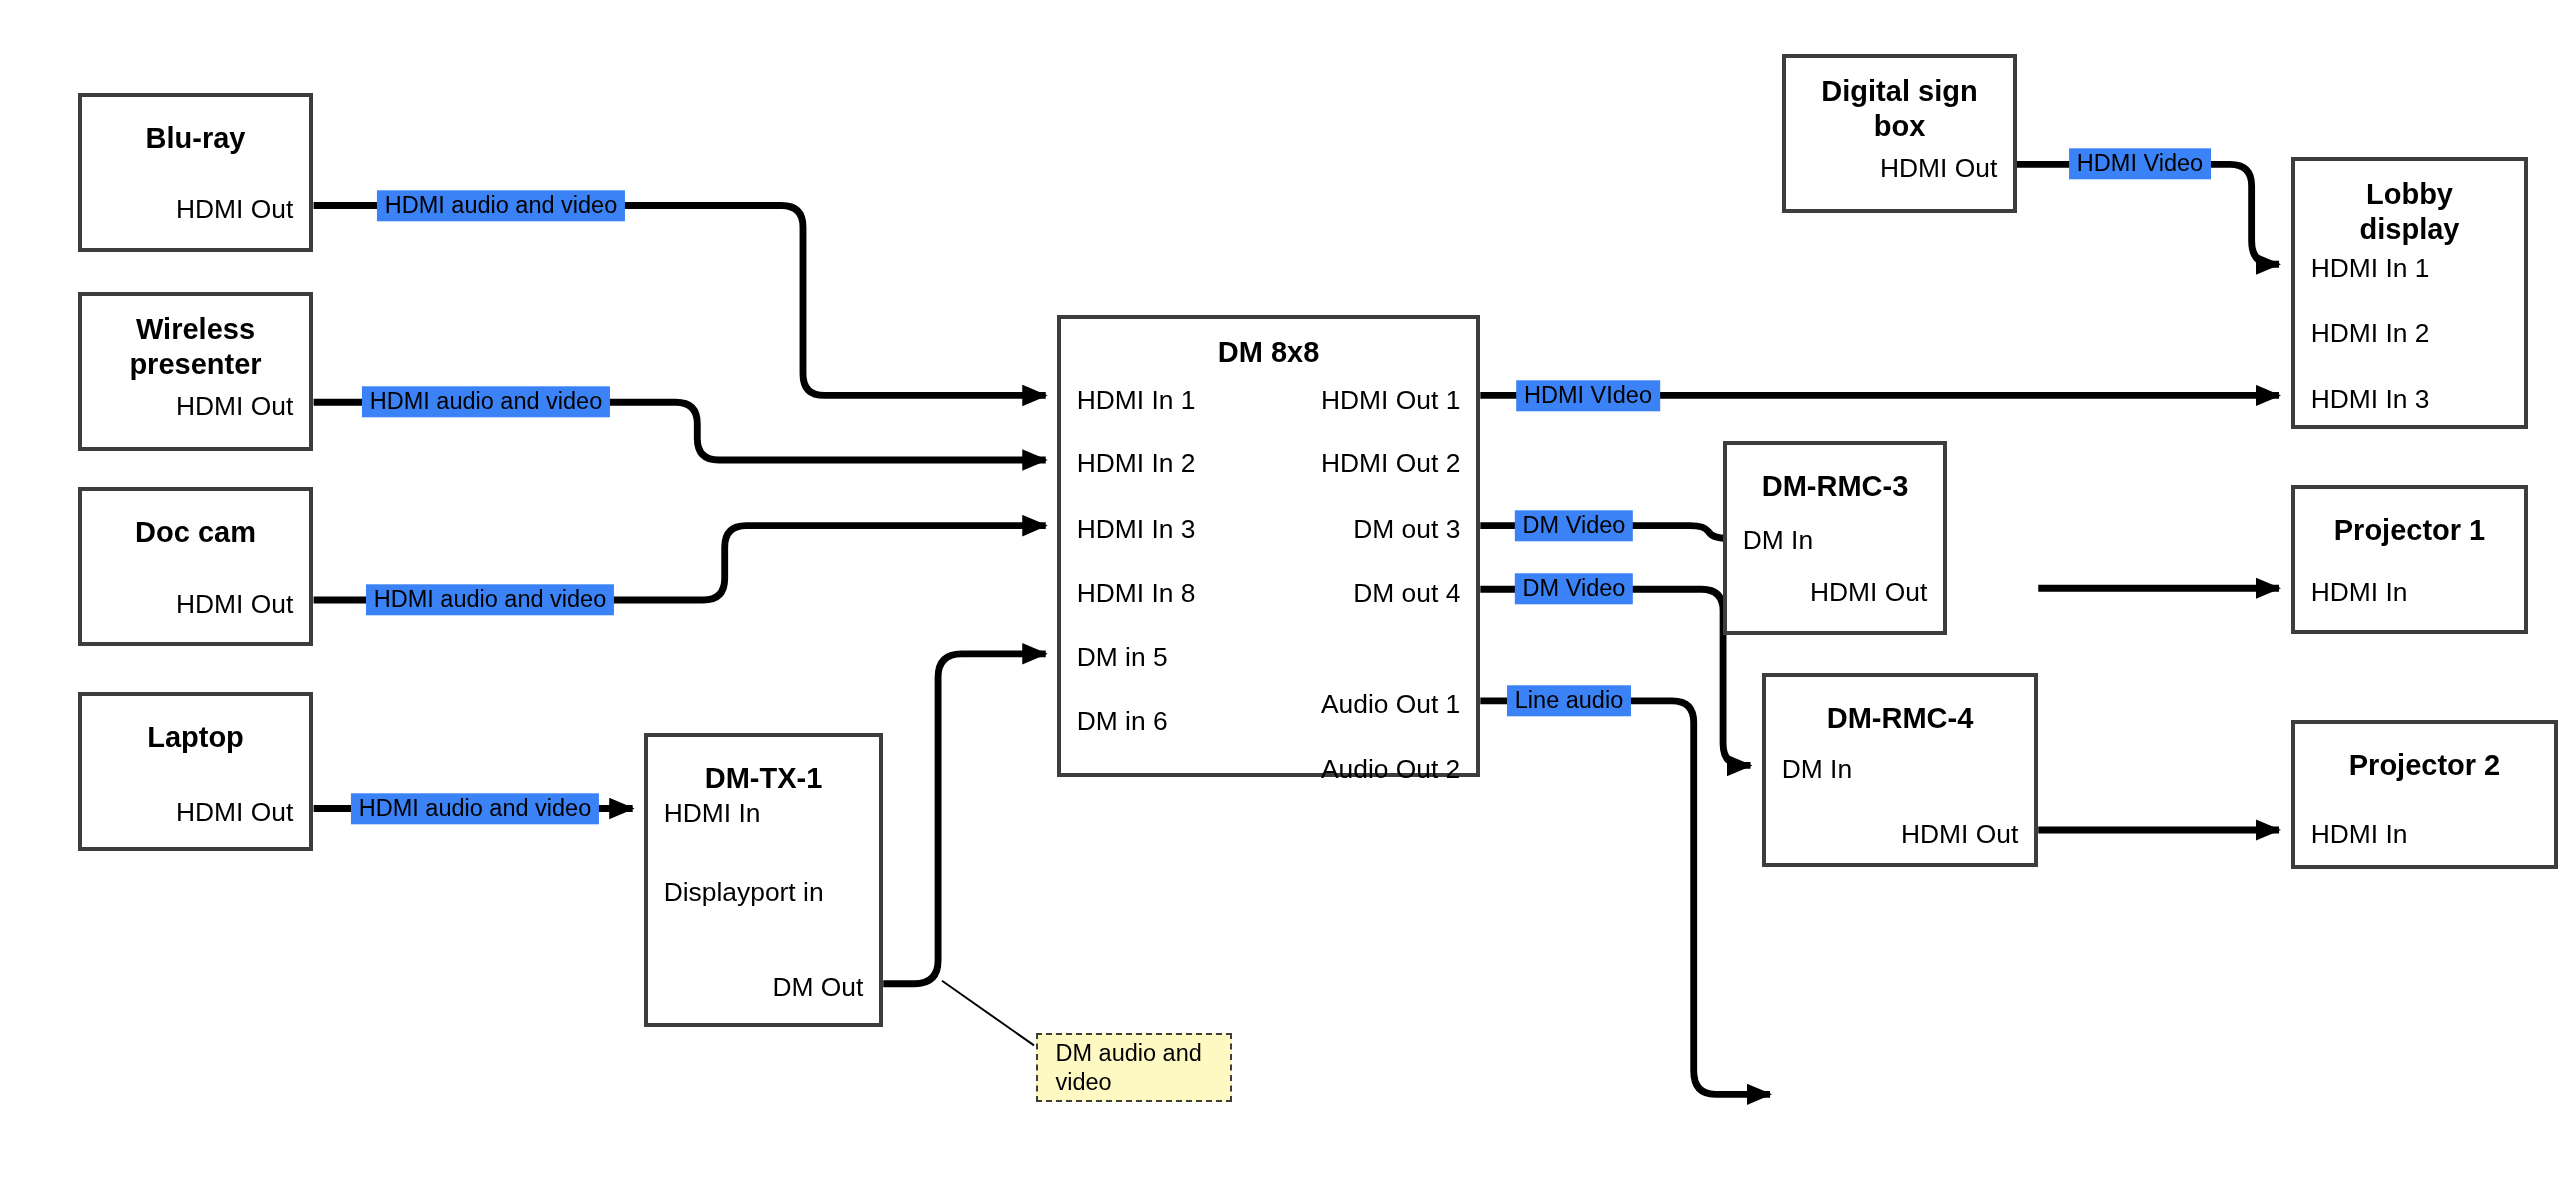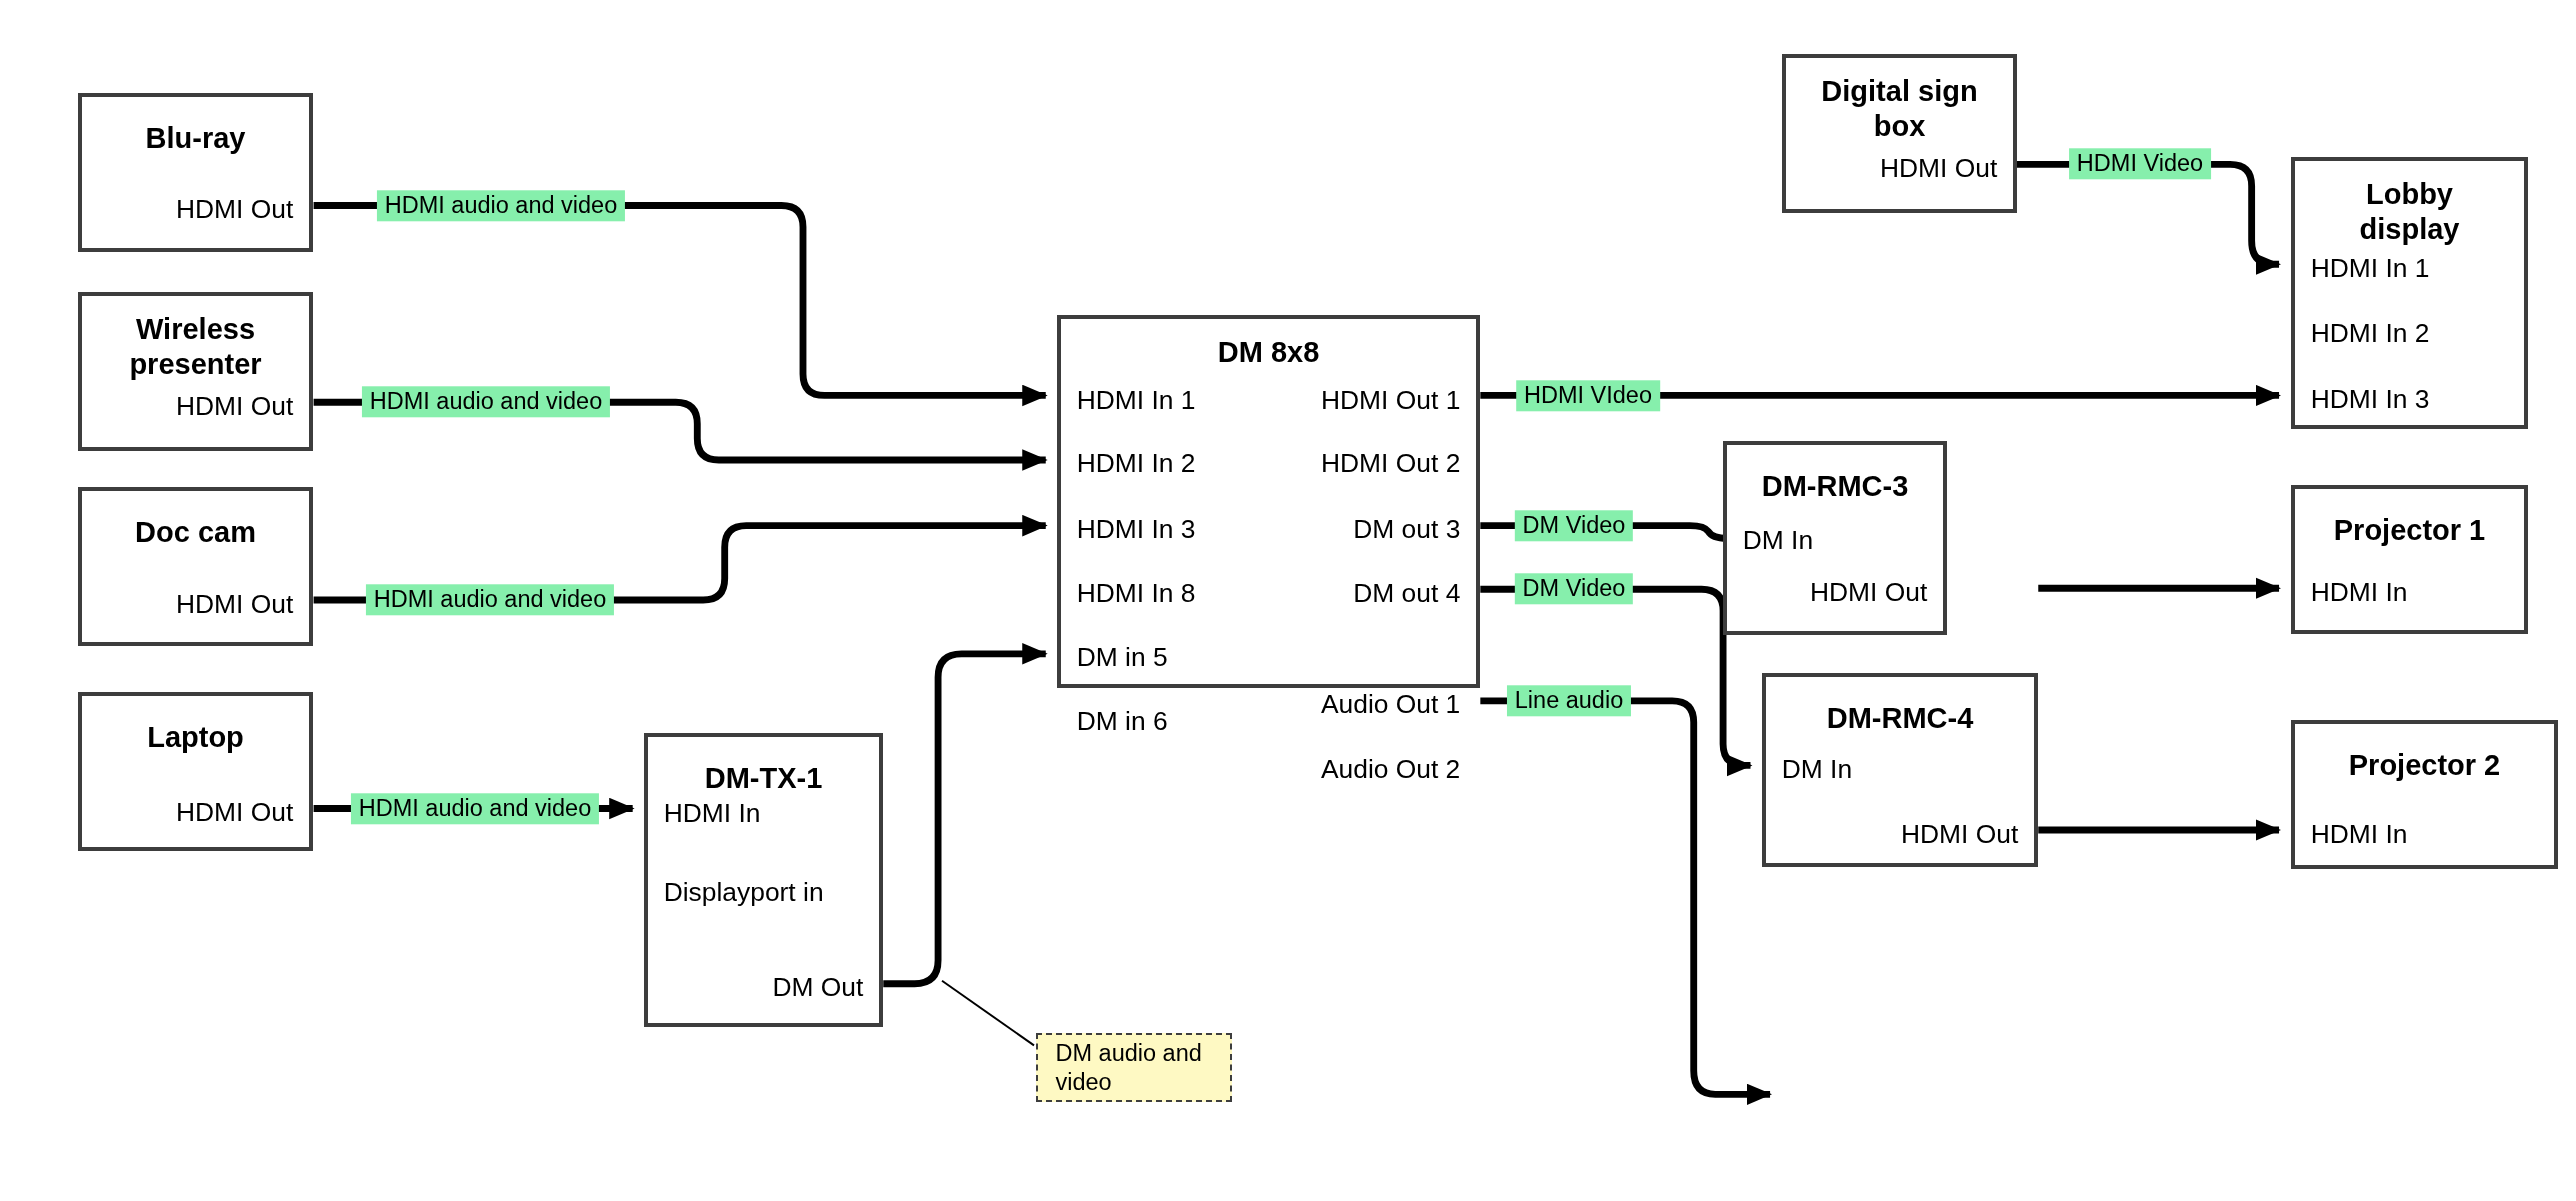--- a/index.html
+++ b/index.html
@@ -30,21 +30,21 @@
     position:absolute;
     font-size:26.4px;
     line-height:33px;
     white-space:nowrap;
   }
   .port.left{left:15.7px;text-align:left;}
   .port.right{right:15.7px;text-align:right;}
   .wire-label{
     position:absolute;
     transform:translate(-50%,-50%);
-    background:#86efac;
+    background:#3b82f6;
     font-size:23.5px;
     line-height:27.4px;
     padding:2px 7.8px;
     white-space:nowrap;
   }
   .note{
     position:absolute;
     border:2px dashed #3d3d3d;
     background:#fef9c3;
     box-sizing:border-box;
@@ -105,21 +105,21 @@
     <div class="port right" style="top:100px;">HDMI Out</div>
   </div>
 
   <div class="node" style="left:644px;top:733px;width:239px;height:294px;">
     <div class="title">DM-TX-1</div>
     <div class="port left" style="top:60px;">HDMI In</div>
     <div class="port left" style="top:139px;">Displayport in</div>
     <div class="port right" style="top:234px;">DM Out</div>
   </div>
 
-  <div class="node" style="left:1057px;top:315px;width:423px;height:373px;">
+  <div class="node" style="left:1057px;top:315px;width:423px;height:462px;">
     <div class="title tight">DM 8x8</div>
     <div class="port left" style="top:65px;">HDMI In 1</div>
     <div class="port left" style="top:128px;">HDMI In 2</div>
     <div class="port left" style="top:194px;">HDMI In 3</div>
     <div class="port left" style="top:258px;">HDMI In 8</div>
     <div class="port left" style="top:322px;">DM in 5</div>
     <div class="port left" style="top:386px;">DM in 6</div>
     <div class="port right" style="top:65px;">HDMI Out 1</div>
     <div class="port right" style="top:128px;">HDMI Out 2</div>
     <div class="port right" style="top:194px;">DM out 3</div>

